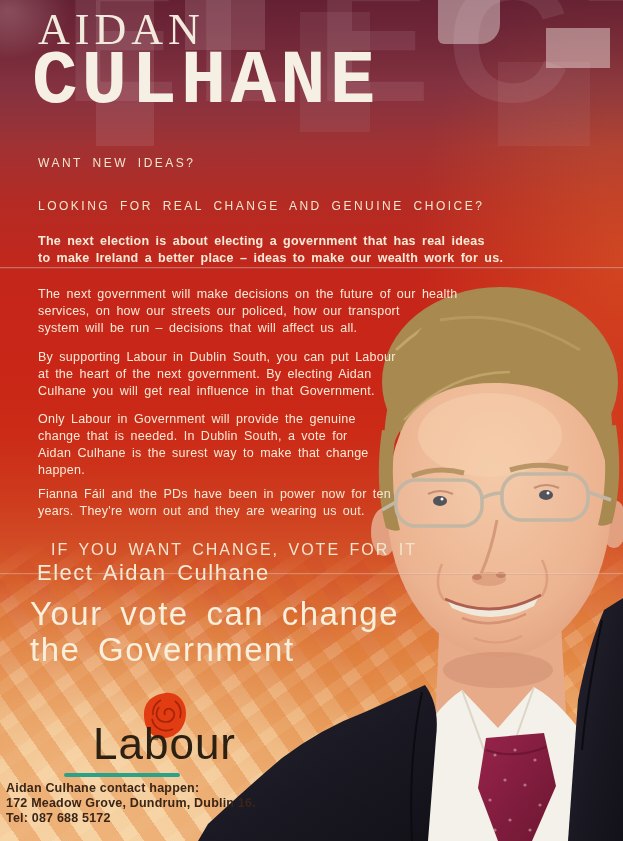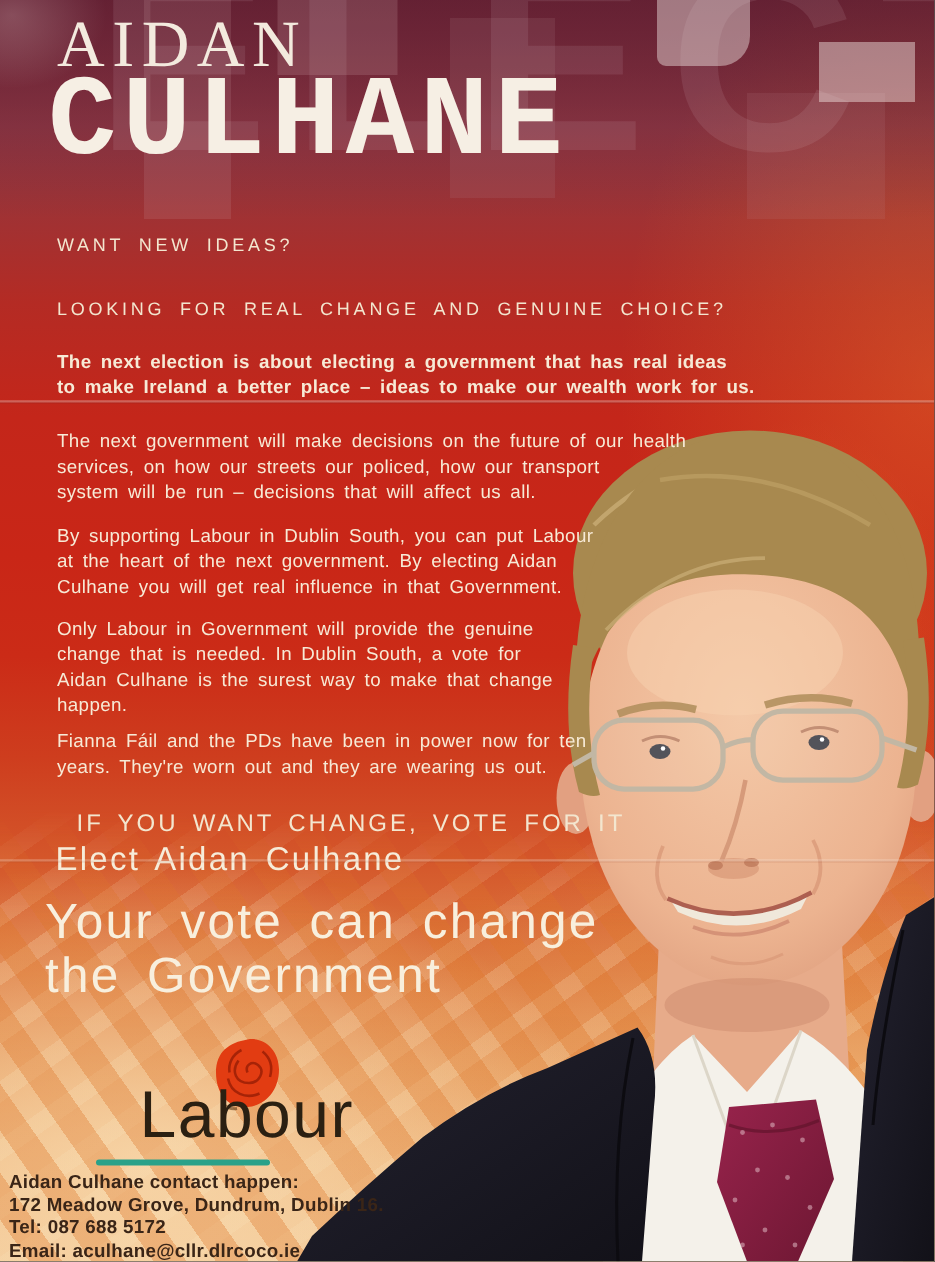--- a/index.html
+++ b/index.html
@@ -223,16 +223,15 @@
     </g>
     <path d="M8,46 Q12,50 17,49" stroke="#5d3a18" stroke-width="2" fill="none" opacity=".6"></path>
   </svg>
   <div class="txt labour-word">Labour</div>
   <div class="labour-underline"></div>
 
   <div class="txt contact">
     <span class="line">Aidan Culhane contact happen:</span>
     <span class="line">172 Meadow Grove, Dundrum, Dublin 16.</span>
     <span class="line">Tel: 087 688 5172</span>
-    <span class="line">Email: aculhane@cllr.dlrcoco.ie</span>
   </div>
 
 </div>
 
 </body></html>

